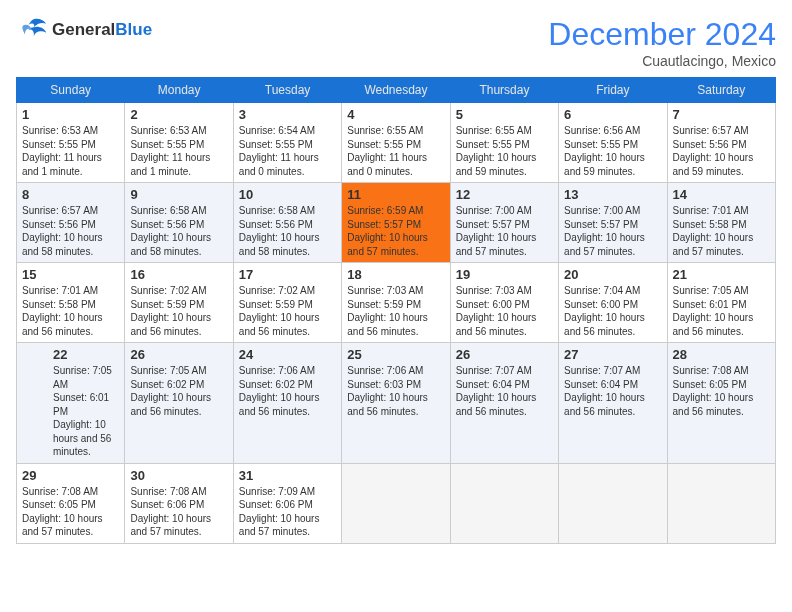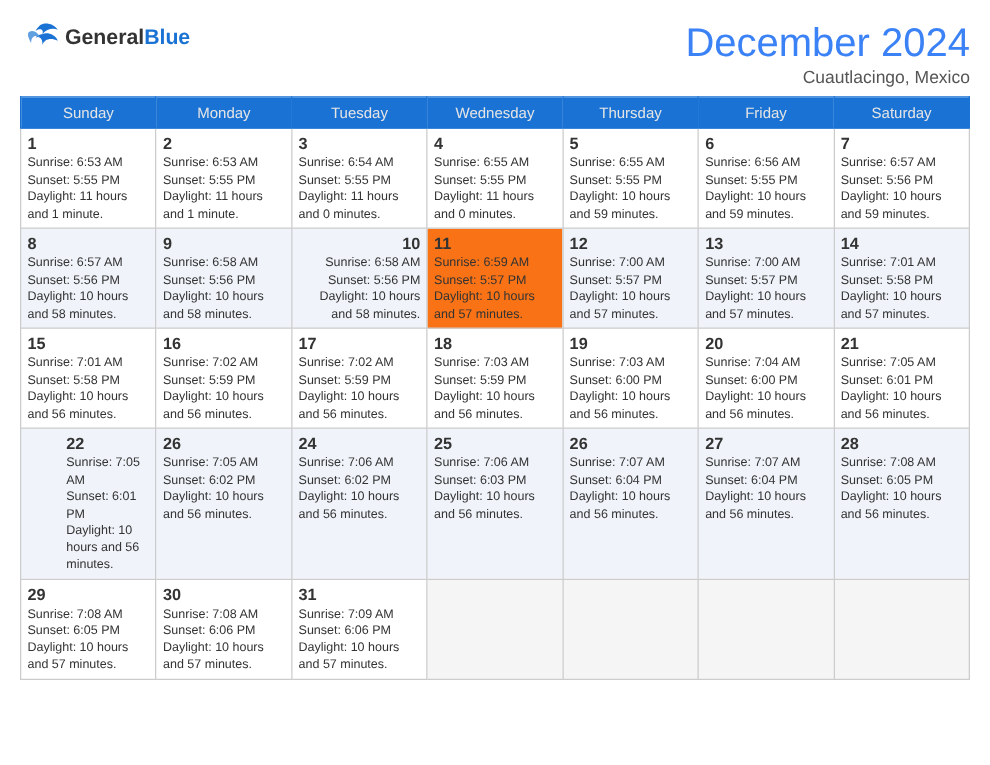--- a/index.html
+++ b/index.html
@@ -145,21 +145,21 @@
       </tr>
       <tr style="background: rgb(240, 244, 250);">
         <td style="background: rgb(240, 244, 250);">
           <span class="day-number">8</span>
           <div class="day-info">Sunrise: 6:57 AM<br>Sunset: 5:56 PM<br>Daylight: 10 hours and 58 minutes.</div>
         </td>
         <td style="background: rgb(240, 244, 250);">
           <span class="day-number">9</span>
           <div class="day-info">Sunrise: 6:58 AM<br>Sunset: 5:56 PM<br>Daylight: 10 hours and 58 minutes.</div>
         </td>
-        <td style="background: rgb(240, 244, 250); text-align: right;">
+        <td style="background: rgb(240, 244, 250);">
           <span class="day-number">10</span>
           <div class="day-info">Sunrise: 6:58 AM<br>Sunset: 5:56 PM<br>Daylight: 10 hours and 58 minutes.</div>
         </td>
         <td style="background: #f97316;">
           <span class="day-number">11</span>
           <div class="day-info">Sunrise: 6:59 AM<br>Sunset: 5:57 PM<br>Daylight: 10 hours and 57 minutes.</div>
         </td>
         <td style="background: rgb(240, 244, 250);">
           <span class="day-number">12</span>
           <div class="day-info">Sunrise: 7:00 AM<br>Sunset: 5:57 PM<br>Daylight: 10 hours and 57 minutes.</div>

